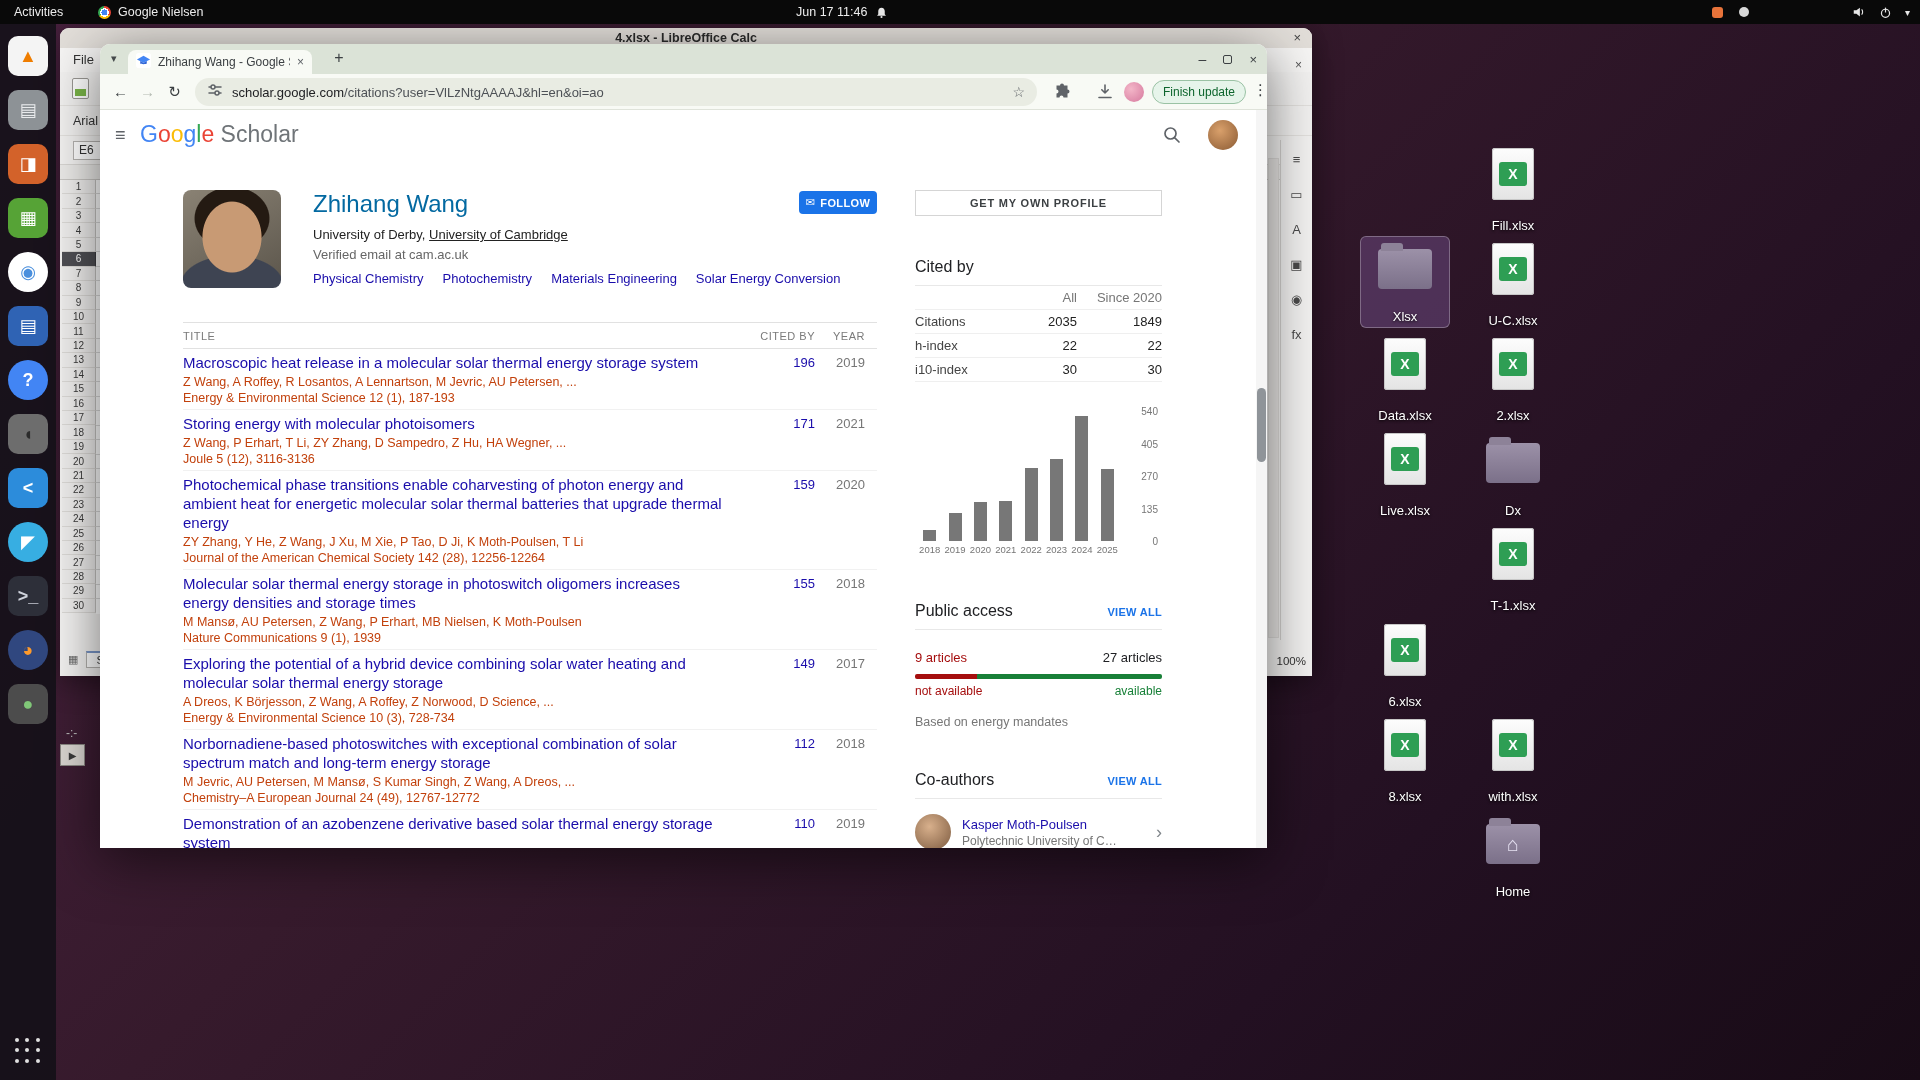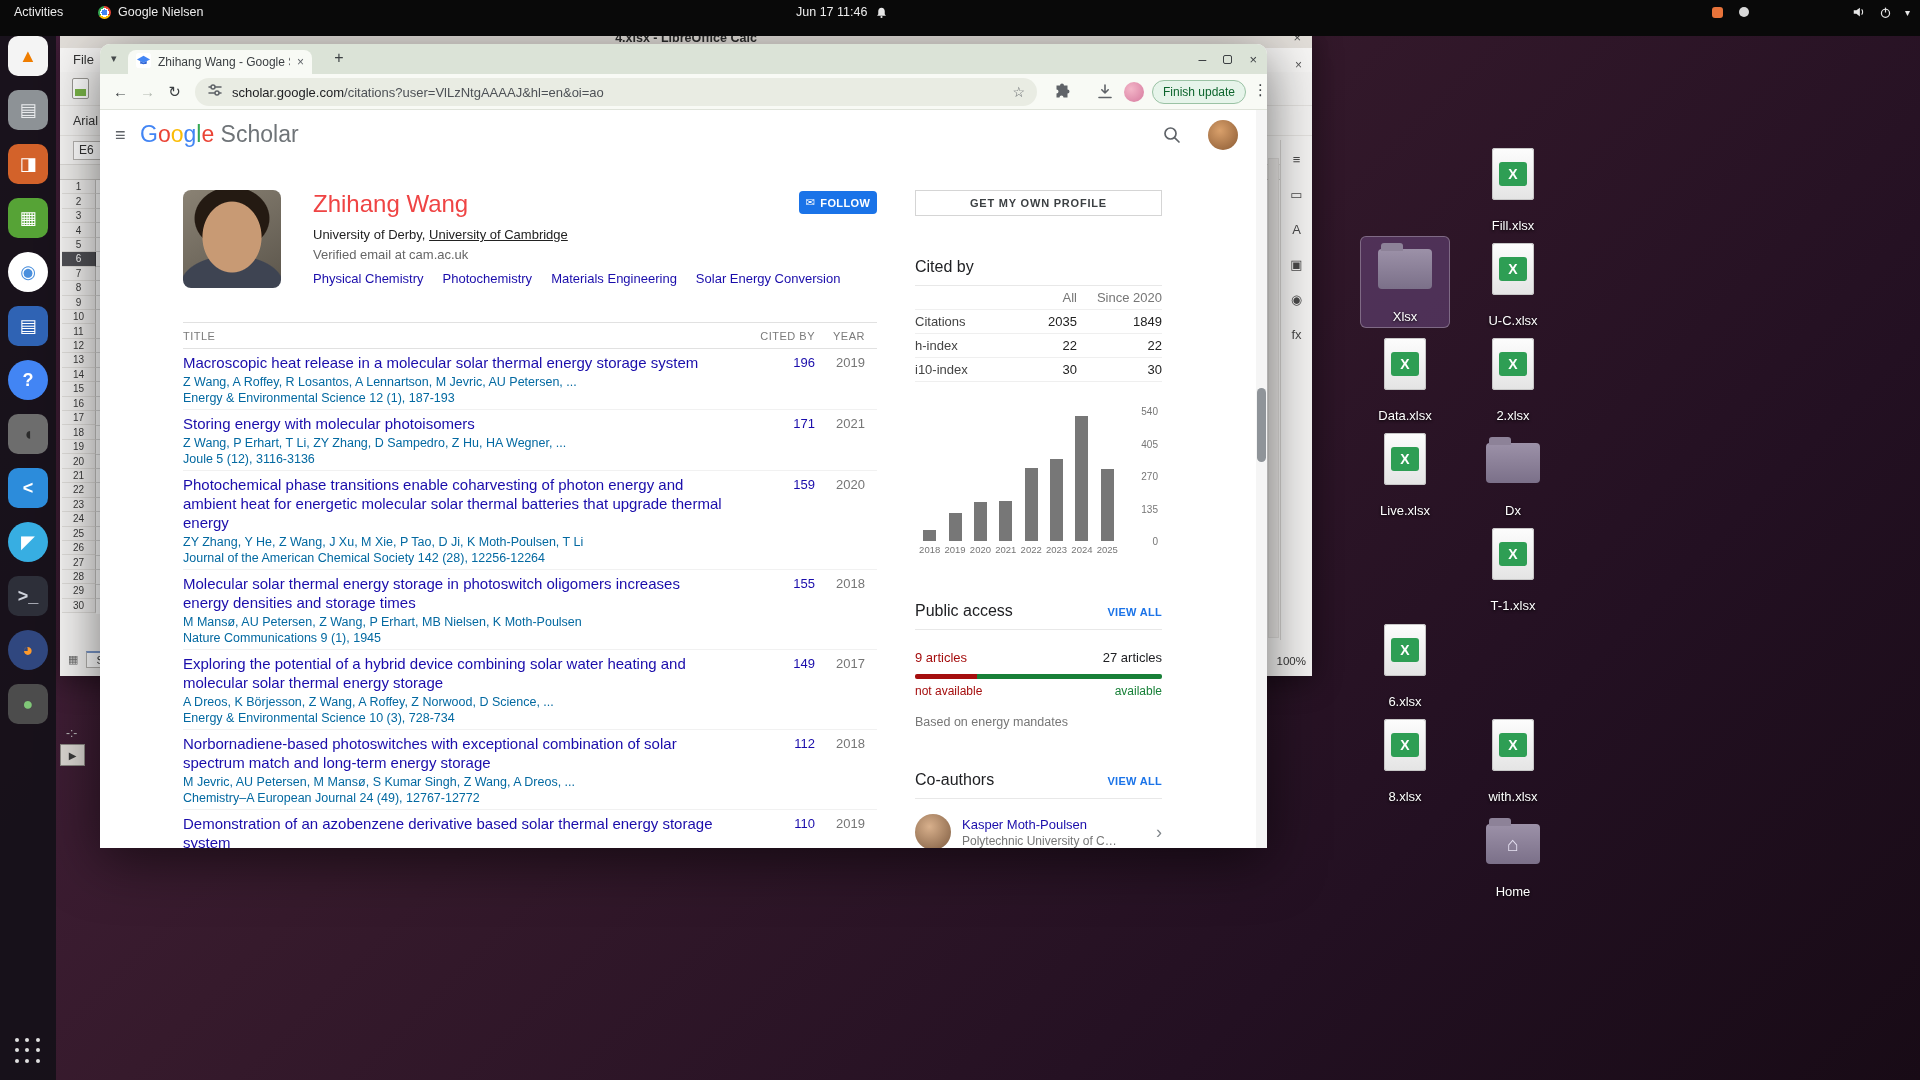--- a/index.html
+++ b/index.html
@@ -2,21 +2,21 @@
 <html><head>
 <meta charset="utf-8">
 <style>
 *{margin:0;padding:0;box-sizing:border-box}
 html,body{width:1920px;height:1080px;overflow:hidden}
 body{font-family:"Liberation Sans","DejaVu Sans",sans-serif;background:#000}
 #screen{position:relative;width:1920px;height:1080px;overflow:hidden;
  background:linear-gradient(135deg,#4a2240 0%,#361a2c 40%,#231022 75%,#180b16 100%)}
 
 
-#topbar{position:absolute;left:0;top:0;width:100%;height:36px;background:#090909;color:#ececec;font-size:12.5px;z-index:50}
+#topbar{position:absolute;left:0;top:0;width:100%;height:24px;background:#090909;color:#ececec;font-size:12.5px;z-index:50}
 .tb-activities{position:absolute;left:14px;line-height:24px}
 .tb-app{position:absolute;left:98px;height:24px;display:flex;align-items:center;gap: 7px}
 .chrome-dot{width:13px;height:13px;border-radius:50%;
  background:radial-gradient(circle at 50% 50%,#4285f4 0 3px,#fff 3px 4.3px,rgba(0,0,0,0) 4.3px),
  conic-gradient(#ea4335 0 33%,#fbbc05 0 66%,#34a853 0 100%)}
 .tb-clock{position:absolute;left:796px;height:24px;display:flex;align-items:center;gap:8px}
 .tb-far{position:absolute;left:1712px;height:24px;display:flex;align-items:center;gap:16px}
 .notif-dot{width:11px;height:11px;border-radius:3px;background:#e8733a}
 .mic-dot{width:10px;height:10px;border-radius:50%;background:#d8d8d8}
 .tb-right{position:absolute;right:10px;height:24px;display:flex;align-items:center;gap:13px}
@@ -109,38 +109,38 @@
 .gs-avatar{position:absolute;left:1108px;top:10px;width:30px;height:30px;border-radius:50%;background:radial-gradient(circle at 40% 35%,#d9a06b,#8a5a33)}
 
 .gs-left{position:absolute;left:83px;top:80px;width:694px}
 .gs-profile{position:relative;min-height:98px}
 .gs-photo{position:absolute;left:0;top:0;width:98px;height:98px;border-radius:8px;
  background:radial-gradient(ellipse 30px 36px at 50% 48%,#c89a74 97%,rgba(0,0,0,0) 100%),
  radial-gradient(ellipse 38px 32px at 50% 29%,#241a12 97%,rgba(0,0,0,0) 100%),
  radial-gradient(ellipse 52px 30px at 50% 97%,#3e4452 97%,rgba(0,0,0,0) 100%),
  linear-gradient(150deg,#8a8274,#5b554b)}
 .gs-info{margin-left:130px}
-.gs-name{font-size:24px;color:#ef4444}
+.gs-name{font-size:24px;color:#0369a1}
 .gs-affil{margin-top:9px;font-size:13px;color:#222}
 .gs-affil-link{text-decoration:underline}
 .gs-verified{margin-top:5px;font-size:13px;color:#666}
 .gs-interests{margin-top:9px;display:flex;gap:19px;flex-wrap:wrap}
 .interest{font-size:13px;color:#1a0dab}
 .gs-follow{position:absolute;right:0;top:1px;width:78px;height:23px;background:#1a73e8;color:#fff;border:none;border-radius:4px;font-size:11px;font-weight:bold;letter-spacing:.4px;display:flex;align-items:center;justify-content:center;gap:5px;font-family:inherit}
 .env{font-size:11px}
 
 .gs-table{margin-top:34px}
 .gs-thead{display:flex;align-items:center;height:27px;border-top:1px solid #e1e1e1;border-bottom:1px solid #e1e1e1;font-size:11px;color:#7a7a7a;letter-spacing:.5px}
 .th-title{flex:1}
 .th-cited{width:70px;text-align:right}
 .th-year{width:62px;text-align:right;padding-right:12px}
 .art-row{display:flex;padding:4px 0 3px;border-bottom:1px solid #f1f1f1}
 .a-main{flex:1;padding-right:20px}
 .a-title{font-size:15px;line-height:19px;color:#1a0dab;margin-bottom:2px}
-.a-meta{font-size:12.5px;line-height:16px;color:#0369a1;white-space:nowrap;overflow:hidden;text-overflow:ellipsis}
+.a-meta{font-size:12.5px;line-height:16px;color:#c2410c;white-space:nowrap;overflow:hidden;text-overflow:ellipsis}
 .a-cited{width:70px;text-align:right;font-size:13px;color:#1a0dab;padding-top:2px}
 .a-year{width:62px;text-align:right;padding-right:12px;font-size:13px;color:#767676;padding-top:2px}
 
 .gs-right{position:absolute;left:815px;top:80px;width:247px}
 .gs-gmp{width:100%;height:26px;border:1px solid #d5d5d5;background:#fff;font-size:11px;font-weight:bold;letter-spacing:.8px;color:#3c4043;font-family:inherit}
 .sec-head{display:flex;align-items:baseline;justify-content:space-between;margin-top:42px;padding-bottom:9px;border-bottom:1px solid #e8e8e8}
 .sec-title{font-size:16px;color:#202124}
 .viewall{font-size:11px;font-weight:bold;color:#1a73e8;letter-spacing:.3px}
 .cb-row{display:flex;font-size:13px;padding:4px 0;border-bottom:1px solid #efefef}
 .cb-head{color:#767676}
@@ -463,21 +463,21 @@
                   <div class="a-meta">ZY Zhang, Y He, Z Wang, J Xu, M Xie, P Tao, D Ji, K Moth-Poulsen, T Li</div>
                   <div class="a-meta">Journal of the American Chemical Society 142 (28), 12256-12264</div>
                 </div>
                 <div class="a-cited">159</div>
                 <div class="a-year">2020</div>
               </div>
               <div class="art-row">
                 <div class="a-main">
                   <div class="a-title">Molecular solar thermal energy storage in photoswitch oligomers increases energy densities and storage times</div>
                   <div class="a-meta">M Mansø, AU Petersen, Z Wang, P Erhart, MB Nielsen, K Moth-Poulsen</div>
-                  <div class="a-meta">Nature Communications 9 (1), 1945</div>
+                  <div class="a-meta">Nature Communications 9 (1), 1939</div>
                 </div>
                 <div class="a-cited">155</div>
                 <div class="a-year">2018</div>
               </div>
               <div class="art-row">
                 <div class="a-main">
                   <div class="a-title">Exploring the potential of a hybrid device combining solar water heating and molecular solar thermal energy storage</div>
                   <div class="a-meta">A Dreos, K Börjesson, Z Wang, A Roffey, Z Norwood, D Science, ...</div>
                   <div class="a-meta">Energy &amp; Environmental Science 10 (3), 728-734</div>
                 </div>

